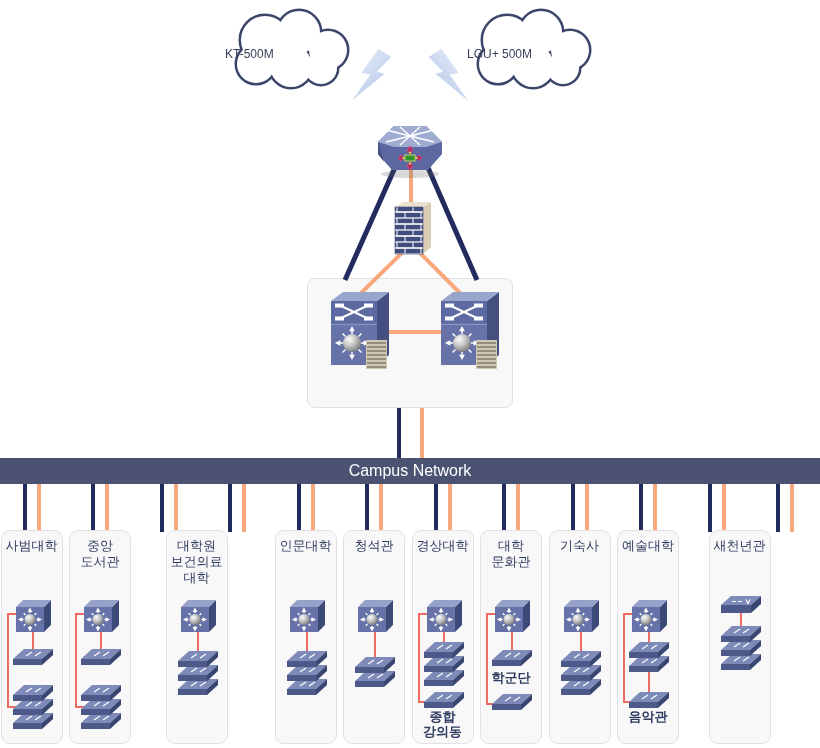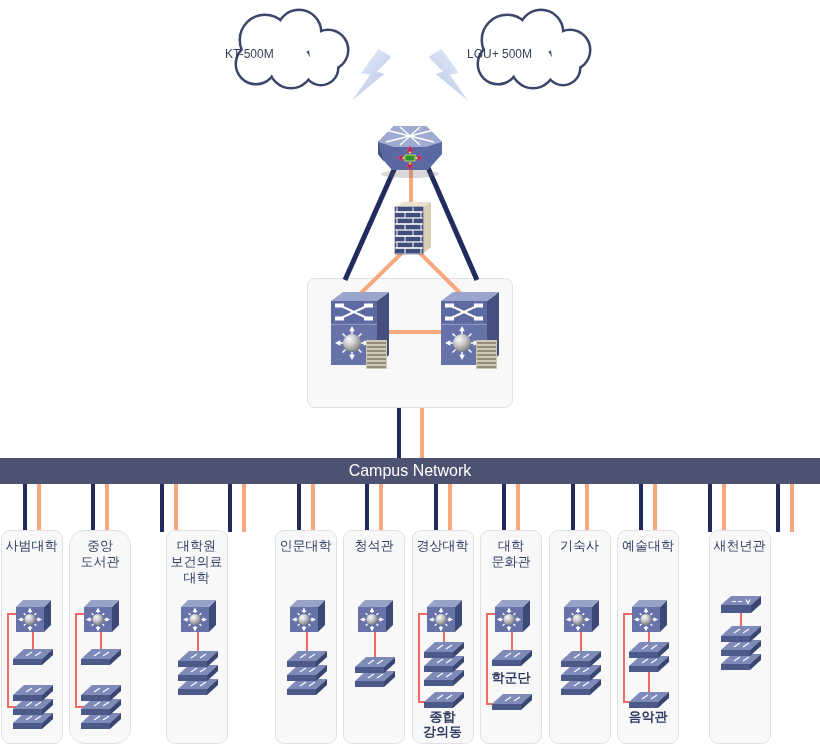--- a/index.html
+++ b/index.html
@@ -250,21 +250,21 @@
       <div class="rlink" style="left: 5px; top: 82px; width: 2px; height: 95px;"></div>
       <div class="rlink" style="left: 5px; top: 175px; width: 9px; height: 2px;"></div>
       <svg class="icon" style="left:9px;top:149px" width="44" height="54" viewBox="0 0 44 54">
         <use href="#flat-sw" width="44" height="26" y="28"></use>
         <use href="#flat-sw" width="44" height="26" y="14"></use>
         <use href="#flat-sw" width="44" height="26"></use>
       </svg>
     </div>
     <div class="vline" style="left: 91px; top: 484px; height: 48px; background: var(--navy,#222b5e);"></div>
     <div class="vline" style="left: 105px; top: 484px; height: 48px; background: var(--orange,#f8a87d);"></div>
-    <div class="bbox" style="left: 69px; border-radius: 15px;">
+    <div class="bbox" style="left: 69px;">
       <div class="blabel">중앙
 도서관</div>
       <svg class="icon" style="left:12px;top:68px" width="38" height="36" viewBox="0 0 38 36">
         <use href="#wg-switch" width="38" height="36"></use>
       </svg>
       <div class="rlink" style="left: 30px; top: 98px; width: 2px; height: 25px;"></div>
       <svg class="icon" style="left:9px;top:113px" width="44" height="26" viewBox="0 0 44 26">
         <use href="#flat-sw" width="44" height="26"></use>
       </svg>
       <div class="rlink" style="left: 5px; top: 82px; width: 9px; height: 2px;"></div>

